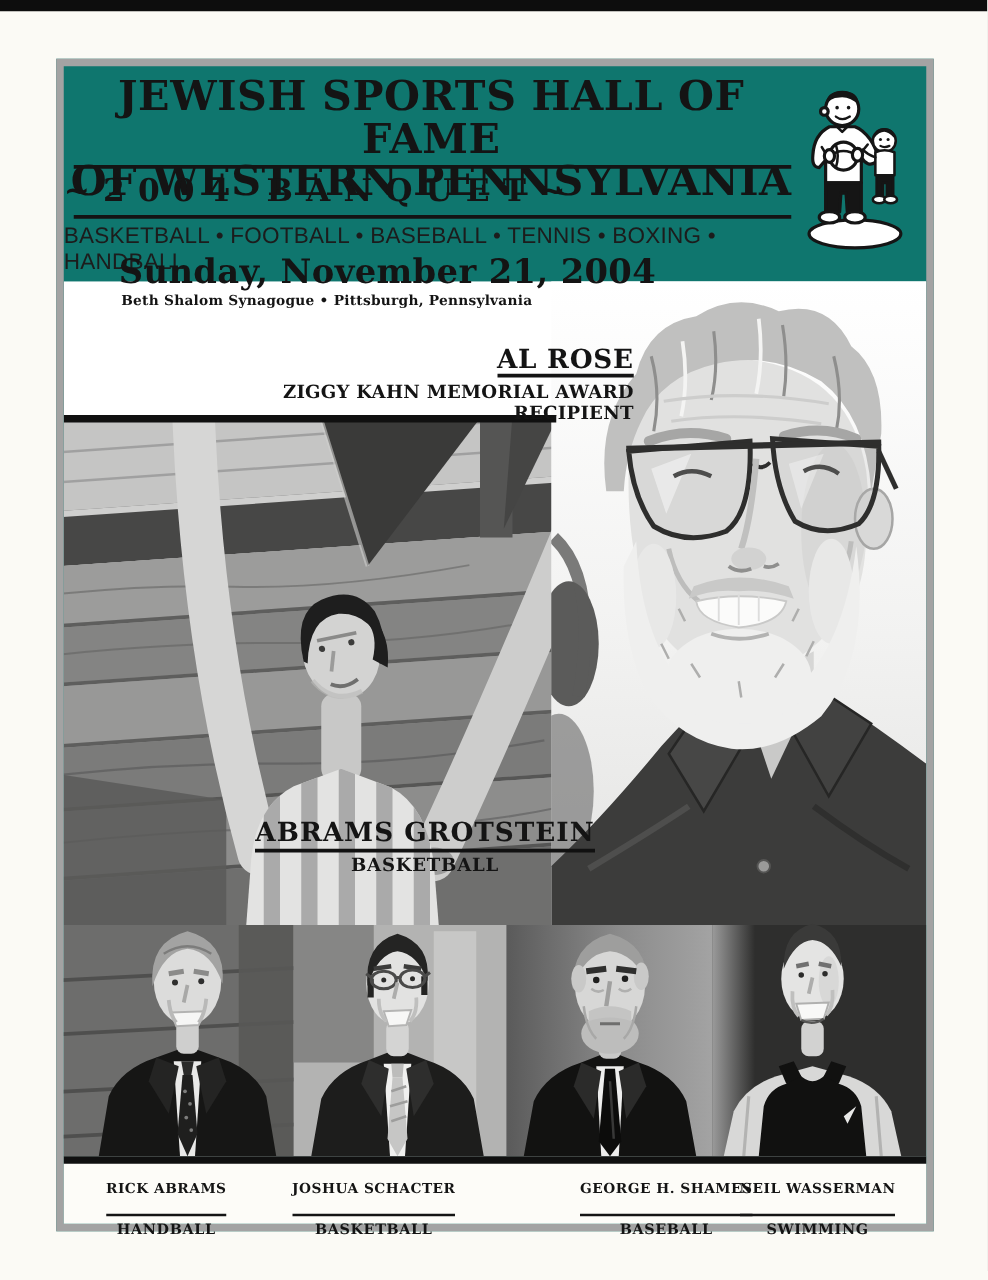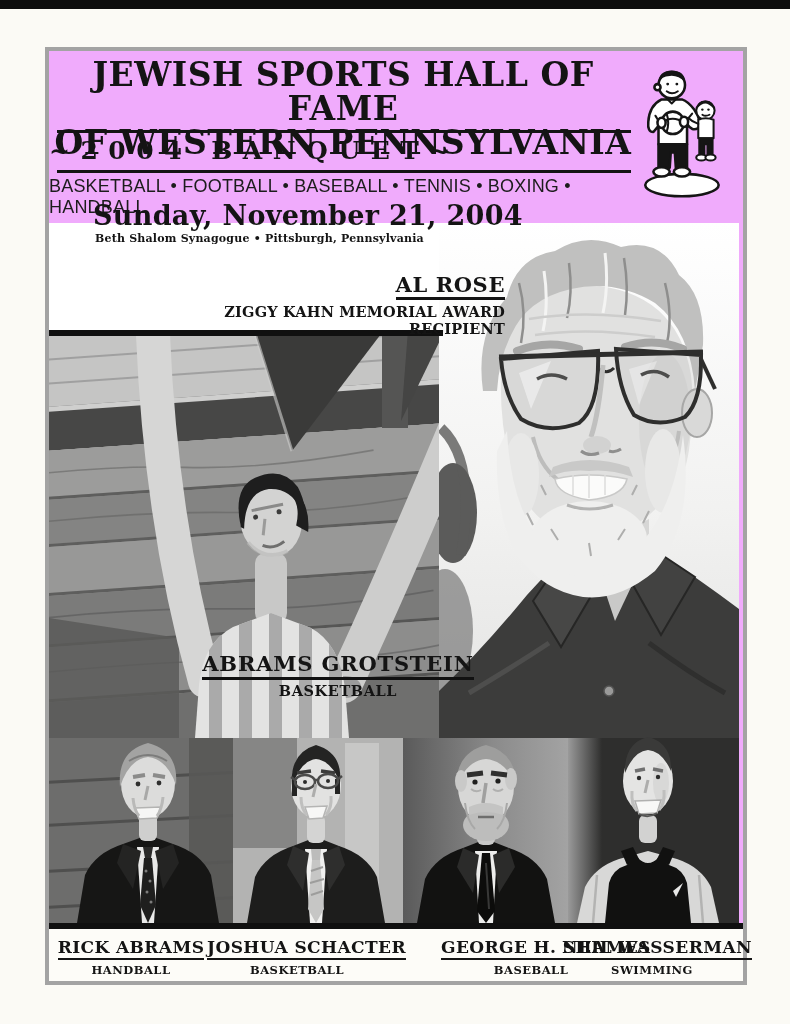--- a/index.html
+++ b/index.html
@@ -4,21 +4,21 @@
 <style>
   html,body{margin:0;padding:0;background:#e9e7e2;}
   .page{
     position:relative;width:790px;height:1024px;background:#fbfaf5;
     font-family:"DejaVu Serif","Liberation Serif",serif;color:#141414;
     overflow:hidden;margin:0 auto;
   }
   .scan-bar{position:absolute;left:0;top:0;width:790px;height:9px;background:#0d0d0d;}
   .frame{
     position:absolute;left:45px;top:47px;width:702px;height:938px;
-    border:4px solid #a3a3a3;box-sizing:border-box;background:#f0abfc;
+    border:6px solid #a3a3a3;box-sizing:border-box;background:#0f766e;
   }
   
   .title{position:absolute;left:0;top:7px;width:588px;text-align:center;
     font-weight:700;font-size:33px;line-height:34px;letter-spacing:.5px;}
   .rule{position:absolute;left:8px;width:574px;height:3px;background:#141414;}
   .rule1{top:79px;}
   .rule2{top:119px;}
   .banquet{position:absolute;left:0;top:85px;width:600px;text-align:left;
     font-weight:700;font-size:25px;letter-spacing:.42em;}
   .sports-line{position:absolute;left:0;top:125px;width:588px;text-align:left;
@@ -32,22 +32,22 @@
   
   .montage{position:absolute;left:0;top:172px;width:690px;height:700px;display:block;}
   .feat{position:absolute;left:139px;top:600px;width:300px;text-align:center;}
   .feat .nm{display:inline-block;font-weight:700;font-size:21px;letter-spacing:.8px;
     border-bottom:3px solid #111;padding-bottom:1px;}
   .feat .sp{font-weight:700;font-size:14.5px;letter-spacing:.6px;margin-top:2px;}
   
   .names-strip{position:absolute;left:0;top:872px;right:0;bottom:0;
     background:#fdfcf8;border-top:6px solid #101010;}
   .cap{position:absolute;top:8px;text-align:center;}
-  .cap .cap-name{display:inline-block;font-weight:700;font-size:17px;letter-spacing:.4px;
-    border-bottom:2.5px solid #141414;padding-bottom:1px;white-space:nowrap;}
+  .cap .cap-name{display:inline-block;font-weight:700;font-size:11px;letter-spacing:.4px;
+    border-bottom:2.5px solid #141414;padding-bottom:14px;white-space:nowrap;}
   .cap .cap-sport{font-weight:700;font-size:11.5px;letter-spacing:.5px;margin-top:3px;}
   .cap0{left:-8px;width:180px;}
   .cap1{left:158px;width:180px;}
   .cap2{left:355px;width:180px;margin-left:37px;}
   .cap3{left:513px;width:180px;}
   .logo-box{position:absolute;left:584px;top:6px;width:102px;height:146px;}
 </style>
 </head>
 <body>
 

